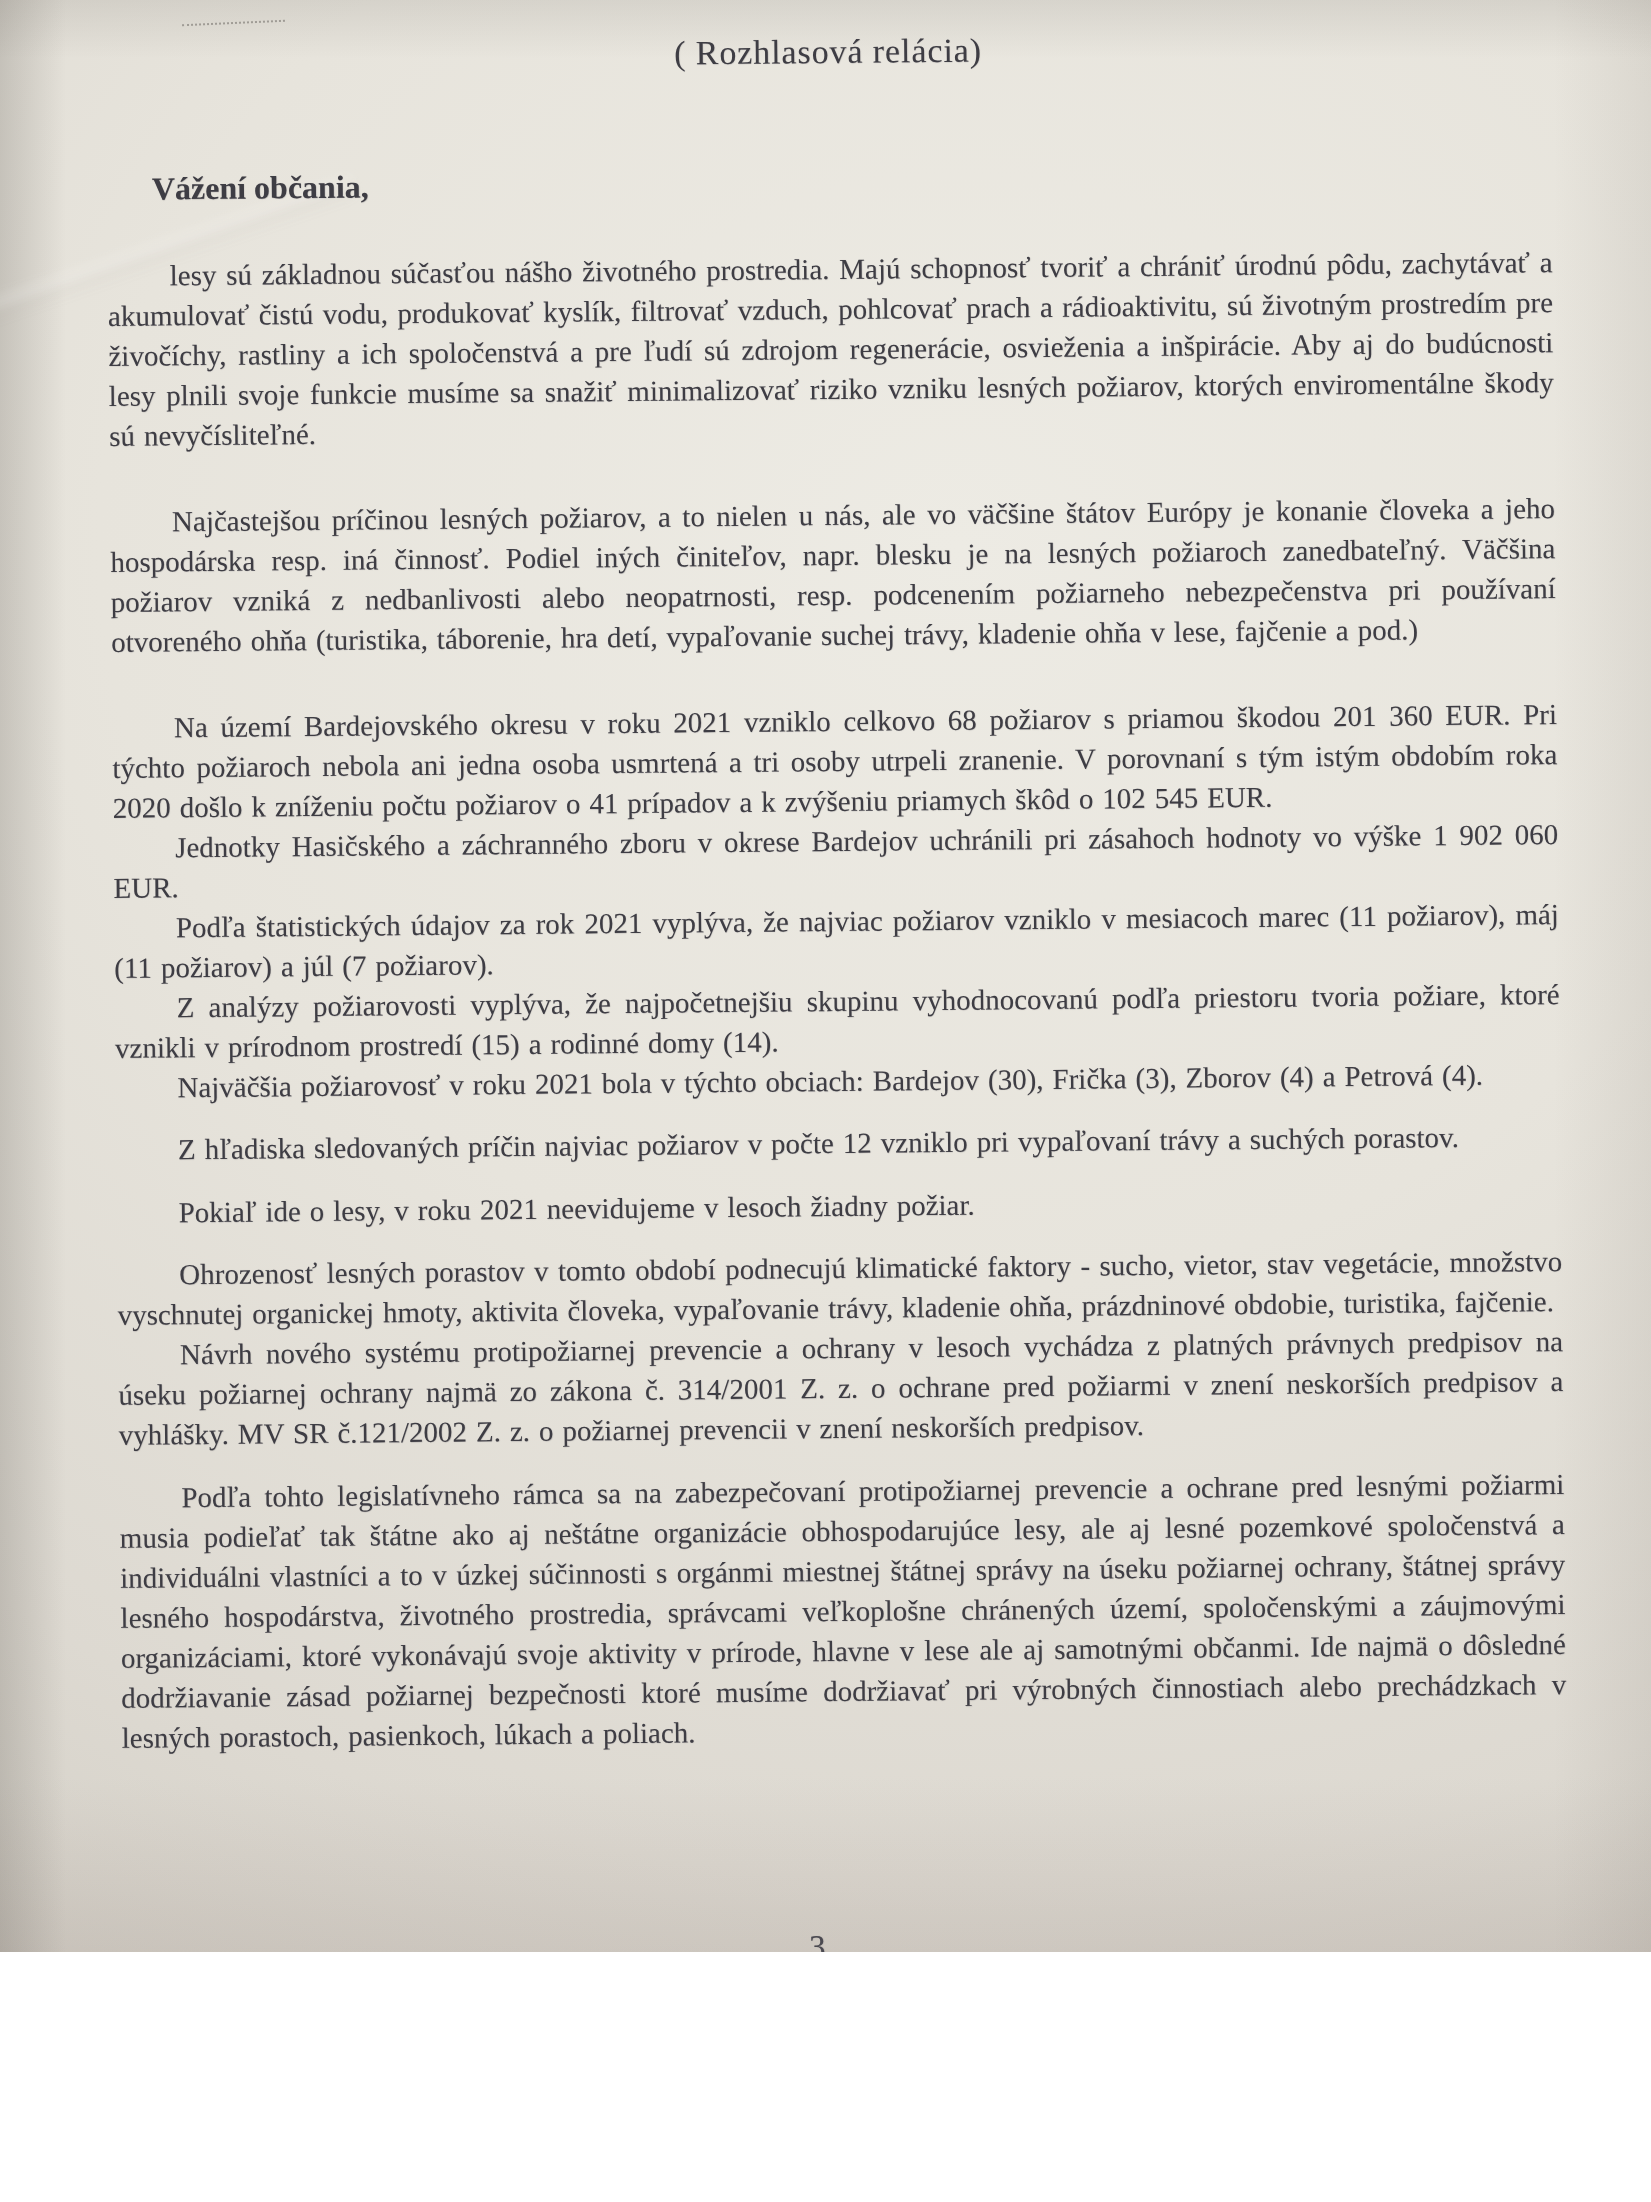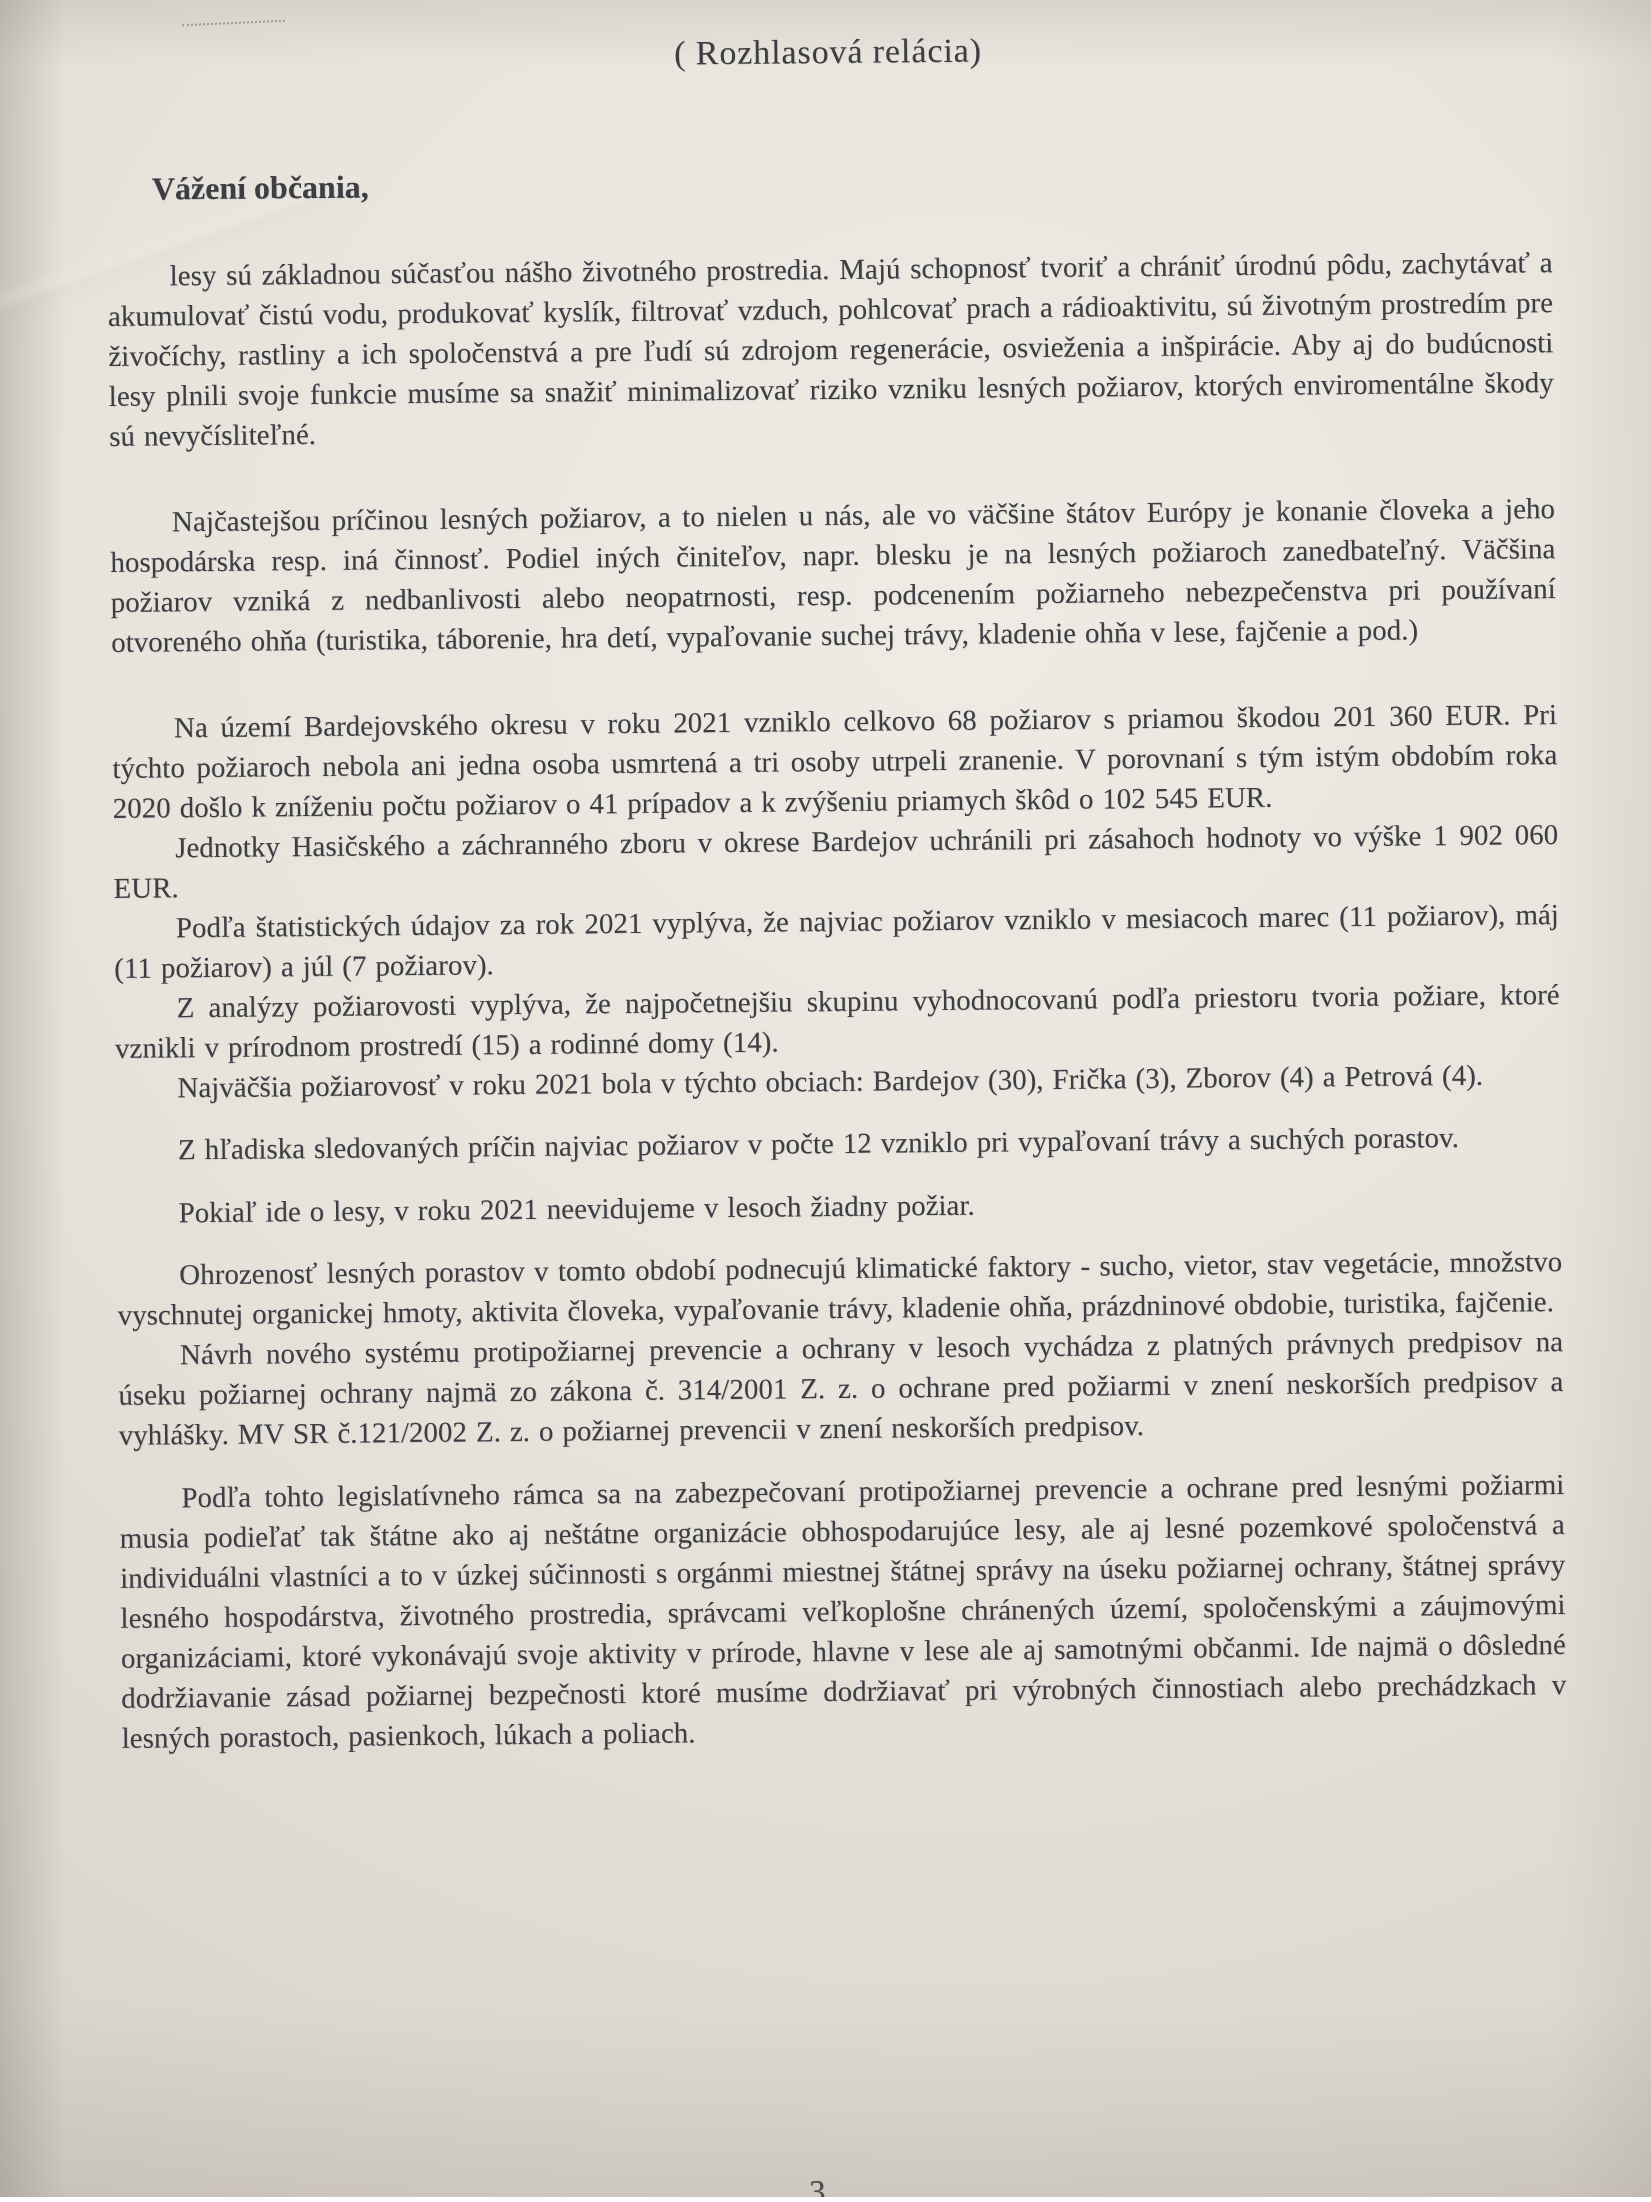--- a/index.html
+++ b/index.html
@@ -8,21 +8,21 @@
   }
   body {
     width: 1652px;
     height: 2203px;
     overflow: hidden;
     font-family: "Liberation Serif", "DejaVu Serif", serif;
   }
   .paper {
     position: relative;
     width: 1652px;
-    height: 2197px;
+    height: 1952px;
     overflow: hidden;
     background:
       radial-gradient(130% 95% at 58% 28%, #edebe4 0%, #e7e4dc 40%, #ddd9d1 72%, #cfcbc2 100%);
   }
   
   .paper::before {
     content: "";
     position: absolute;
     inset: 0;
     pointer-events: none;

